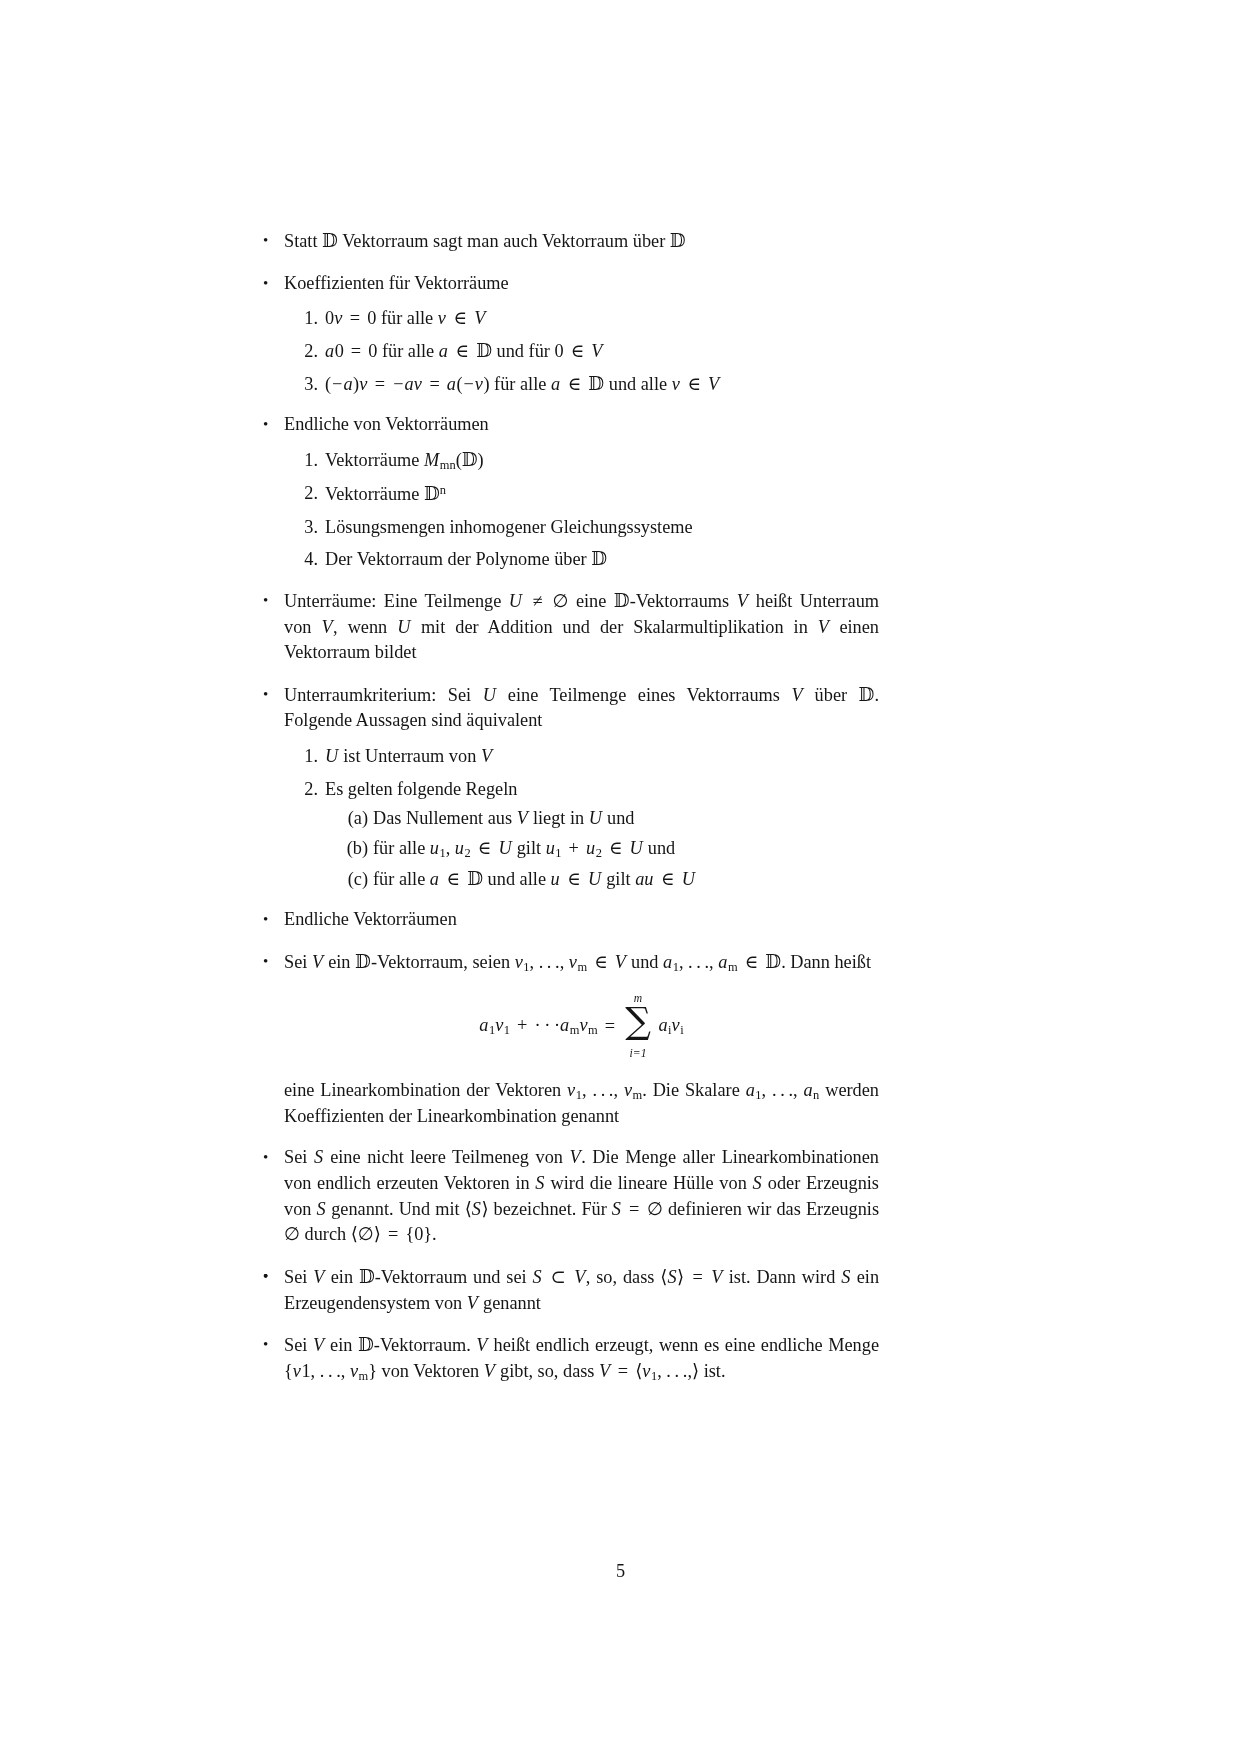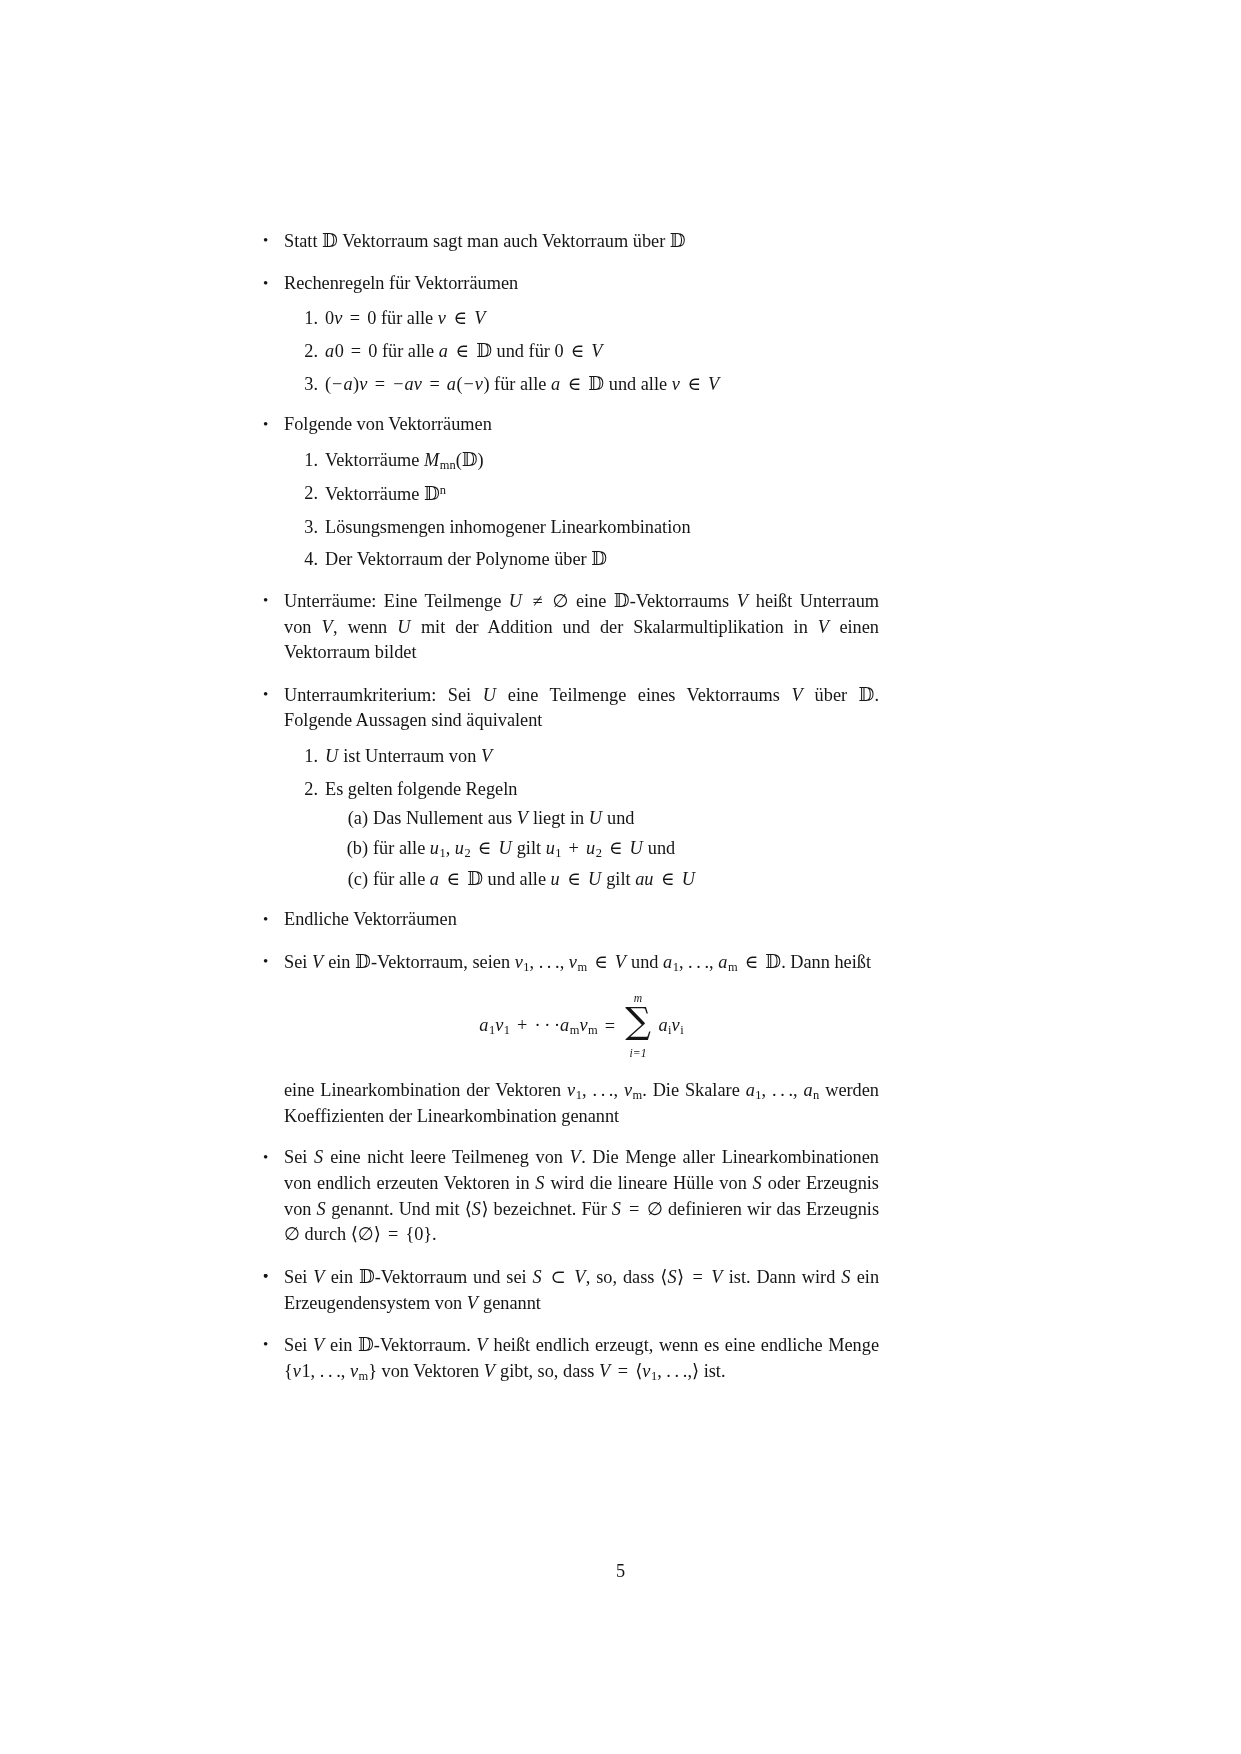--- a/index.html
+++ b/index.html
@@ -161,52 +161,52 @@
 
     <ul class="lvl1">
 
       <li>
         <span class="bullet">•</span>
         <span>Statt <span class="bb">𝔻</span> Vektorraum sagt man auch Vektorraum über <span class="bb">𝔻</span></span>
       </li>
 
       <li>
         <span class="bullet">•</span>
-        <span>Rechenregeln für Vektorräumen</span>
+        <span>Koeffizienten für Vektorräume</span>
         <ol class="lvl2">
           <li>
             <span class="marker">1.</span>
             <span><span class="mn">0</span><span class="mi">v</span> <span class="mo">=</span> <span class="mn">0</span> für alle <span class="mi">v</span> <span class="mo">∈</span> <span class="mi">V</span></span>
           </li>
           <li>
             <span class="marker">2.</span>
             <span><span class="mi">a</span><span class="mn">0</span> <span class="mo">=</span> <span class="mn">0</span> für alle <span class="mi">a</span> <span class="mo">∈</span> <span class="bb">𝔻</span> und für <span class="mn">0</span> <span class="mo">∈</span> <span class="mi">V</span></span>
           </li>
           <li>
             <span class="marker">3.</span>
             <span><span class="mn">(</span><span class="mo tight">−</span><span class="mi">a</span><span class="mn">)</span><span class="mi">v</span> <span class="mo">=</span> <span class="mo tight">−</span><span class="mi">av</span> <span class="mo">=</span> <span class="mi">a</span><span class="mn">(</span><span class="mo tight">−</span><span class="mi">v</span><span class="mn">)</span> für alle <span class="mi">a</span> <span class="mo">∈</span> <span class="bb">𝔻</span> und alle <span class="mi">v</span> <span class="mo">∈</span> <span class="mi">V</span></span>
           </li>
         </ol>
       </li>
 
       <li>
         <span class="bullet">•</span>
-        <span>Folgende von Vektorräumen</span>
+        <span>Endliche von Vektorräumen</span>
         <ol class="lvl2">
           <li>
             <span class="marker">1.</span>
             <span>Vektorräume <span class="mi">M</span><sub>mn</sub><span class="mn">(</span><span class="bb">𝔻</span><span class="mn">)</span></span>
           </li>
           <li>
             <span class="marker">2.</span>
             <span>Vektorräume <span class="bb">𝔻</span><sup>n</sup></span>
           </li>
           <li>
             <span class="marker">3.</span>
-            <span>Lösungsmengen inhomogener Linearkombination</span>
+            <span>Lösungsmengen inhomogener Gleichungssysteme</span>
           </li>
           <li>
             <span class="marker">4.</span>
             <span>Der Vektorraum der Polynome über <span class="bb">𝔻</span></span>
           </li>
         </ol>
       </li>
 
       <li>
         <span class="bullet">•</span>

